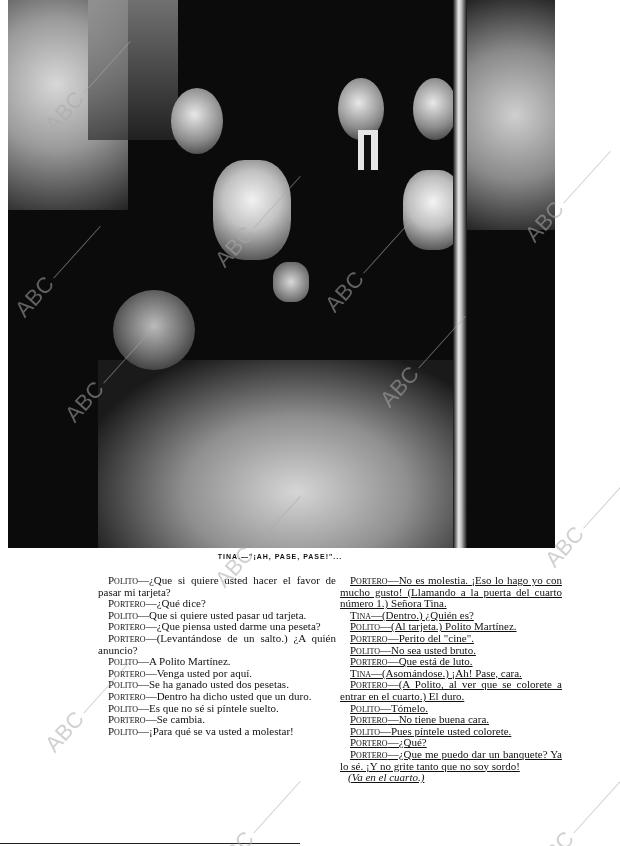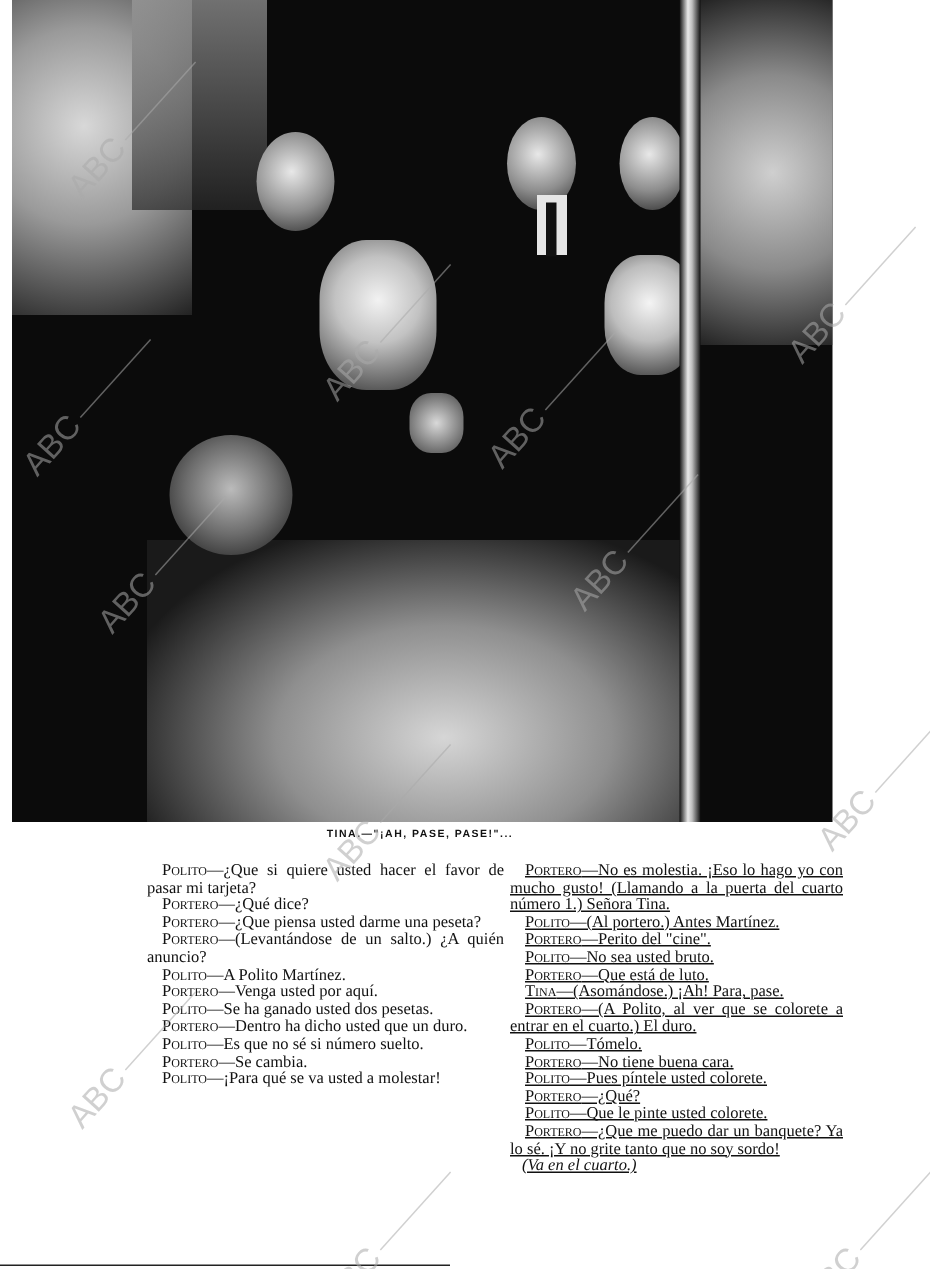--- a/index.html
+++ b/index.html
@@ -49,43 +49,44 @@
   <div class="hat"></div>
   <div class="hand"></div>
   <div class="door-strip"></div>
 </div>
 
 <div class="caption">TINA.—"¡AH, PASE, PASE!"...</div>
 
 <div class="col left" id="col-left">
     <p class="p"><span class="sp">Polito</span><span>—¿Que si quiere usted hacer el favor de pasar mi tarjeta?</span></p>
     <p class="p"><span class="sp">Portero</span><span>—¿Qué dice?</span></p>
+    <p class="p"><span class="sp">Polito</span><span>—Que si quiere usted pasar ud tarjeta.</span></p>
     <p class="p"><span class="sp">Portero</span><span>—¿Que piensa usted darme una peseta?</span></p>
     <p class="p"><span class="sp">Portero</span><span>—(Levantándose de un salto.) ¿A quién anuncio?</span></p>
     <p class="p"><span class="sp">Polito</span><span>—A Polito Martínez.</span></p>
     <p class="p"><span class="sp">Portero</span><span>—Venga usted por aquí.</span></p>
     <p class="p"><span class="sp">Polito</span><span>—Se ha ganado usted dos pesetas.</span></p>
     <p class="p"><span class="sp">Portero</span><span>—Dentro ha dicho usted que un duro.</span></p>
-    <p class="p"><span class="sp">Polito</span><span>—Es que no sé si número suelto.</span></p>
+    <p class="p"><span class="sp">Polito</span><span>—Es que no sé si píntele suelto.</span></p>
     <p class="p"><span class="sp">Portero</span><span>—Se cambia.</span></p>
     <p class="p"><span class="sp">Polito</span><span>—¡Para qué se va usted a molestar!</span></p>
   </div>
 <div class="col right" id="col-right">
     <p class="p"><span class="sp">Portero</span><span>—No es molestia. ¡Eso lo hago yo con mucho gusto! (Llamando a la puerta del cuarto número 1.) Señora Tina.</span></p>
-    <p class="p"><span class="sp">Polito</span><span>—(Al portero.) Antes Martínez.</span></p>
+    <p class="p"><span class="sp">Tina</span><span>—(Dentro.) ¿Quién es?</span></p>
+    <p class="p"><span class="sp">Polito</span><span>—(Al tarjeta.) Polito Martínez.</span></p>
     <p class="p"><span class="sp">Portero</span><span>—Perito del "cine".</span></p>
     <p class="p"><span class="sp">Polito</span><span>—No sea usted bruto.</span></p>
     <p class="p"><span class="sp">Portero</span><span>—Que está de luto.</span></p>
-    <p class="p"><span class="sp">Tina</span><span>—(Asomándose.) ¡Ah! Para, pase.</span></p>
+    <p class="p"><span class="sp">Tina</span><span>—(Asomándose.) ¡Ah! Pase, cara.</span></p>
     <p class="p"><span class="sp">Portero</span><span>—(A Polito, al ver que se colorete a entrar en el cuarto.) El duro.</span></p>
     <p class="p"><span class="sp">Polito</span><span>—Tómelo.</span></p>
     <p class="p"><span class="sp">Portero</span><span>—No tiene buena cara.</span></p>
     <p class="p"><span class="sp">Polito</span><span>—Pues píntele usted colorete.</span></p>
     <p class="p"><span class="sp">Portero</span><span>—¿Qué?</span></p>
-    <p class="p"><span class="sp">Polito</span><span>—Que le pinte usted colorete.</span></p>
     <p class="p"><span class="sp">Portero</span><span>—¿Que me puedo dar un banquete? Ya lo sé. ¡Y no grite tanto que no soy sordo!</span></p>
     <p class="stage">(Va en el cuarto.)</p>
   </div>
 
 <div class="rule"></div>
 
 <span class="wm" style="left:40px;top:120px">ABC</span>
 <span class="wm" style="left:210px;top:255px">ABC</span>
 <span class="wm" style="left:320px;top:300px">ABC</span>
 <span class="wm" style="left:520px;top:230px">ABC</span>

